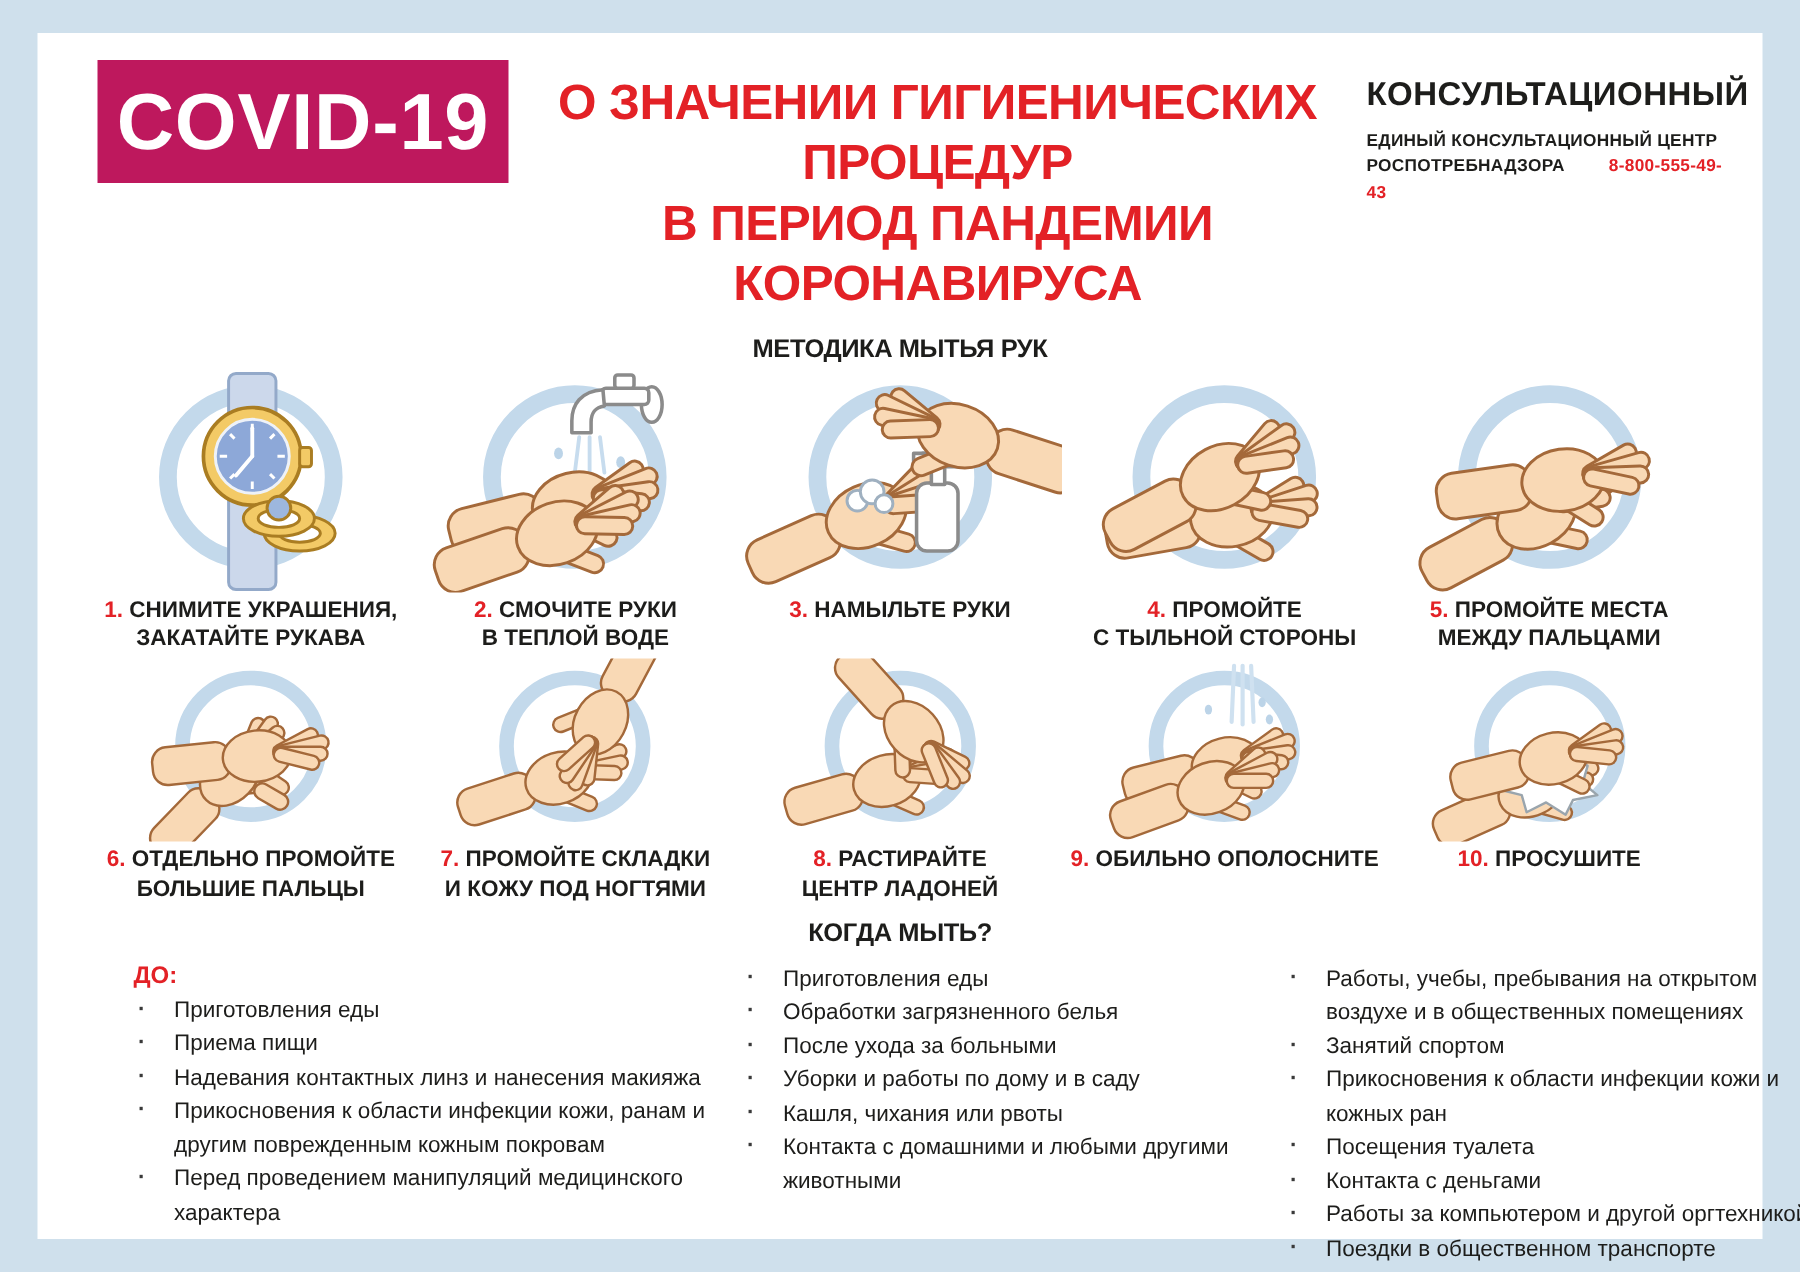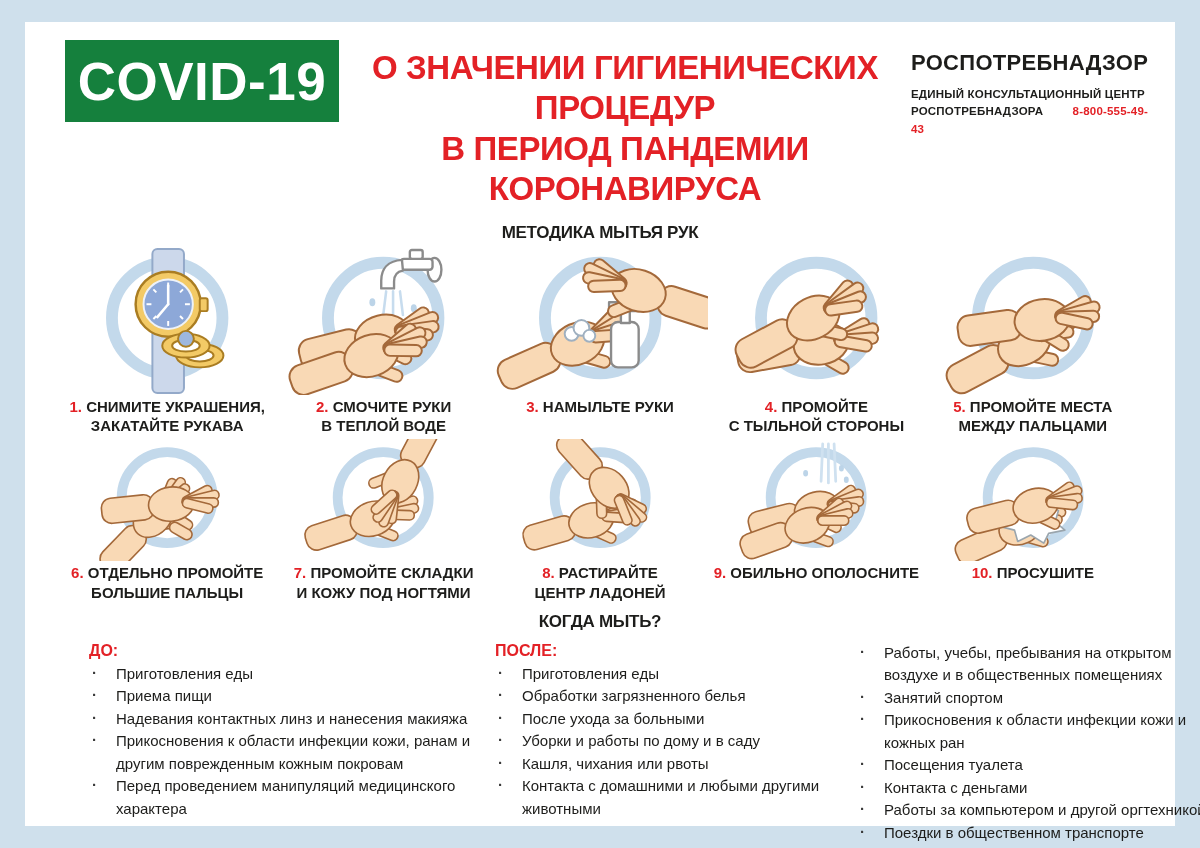--- a/index.html
+++ b/index.html
@@ -7,21 +7,21 @@
     width:1200px;height:848px;position:relative;overflow:hidden;
     background:#cfe0ec;
     font-family:"Liberation Sans",sans-serif;
     color:#1d1d1b;
   }
   .panel{position:absolute;left:25px;top:22px;right:25px;bottom:22px;background:#ffffff;}
 
   
   .header{display:flex;align-items:flex-start;padding:18px 26px 0 40px;}
   .covid-badge{
-    background:#15803d;color:#ffffff;width:274px;height:82px;flex:0 0 auto;
+    background:#be185d;color:#ffffff;width:274px;height:82px;flex:0 0 auto;
     display:flex;align-items:center;justify-content:center;
     font-size:53px;font-weight:bold;letter-spacing:0.5px;
   }
   .main-title{
     flex:1;text-align:center;color:#e32126;font-weight:bold;
     font-size:33px;line-height:1.22;padding-top:8px;letter-spacing:-0.4px;
   }
   .agency{width:238px;flex:0 0 auto;padding-top:10px;}
   .agency-name{font-size:22px;font-weight:bold;letter-spacing:0.3px;}
   .agency-sub{font-size:11.5px;font-weight:bold;margin-top:10px;line-height:1.5;letter-spacing:0.2px;}
@@ -72,21 +72,21 @@
 
 <div class="panel">
 
   <div class="header">
     <div class="covid-badge">COVID-19</div>
     <div class="main-title">
       <div>О ЗНАЧЕНИИ ГИГИЕНИЧЕСКИХ ПРОЦЕДУР</div>
       <div>В ПЕРИОД ПАНДЕМИИ КОРОНАВИРУСА</div>
     </div>
     <div class="agency">
-      <div class="agency-name">РОСПОТРЕБНАДЗОР</div>
+      <div class="agency-name">КОНСУЛЬТАЦИОННЫЙ</div>
       <div class="agency-sub">
         <span>ЕДИНЫЙ КОНСУЛЬТАЦИОННЫЙ ЦЕНТР</span><br>
         <span>РОСПОТРЕБНАДЗОРА</span>
         <span class="phone">8-800-555-49-43</span>
       </div>
     </div>
   </div>
 
   <div class="section-title method-title">МЕТОДИКА МЫТЬЯ РУК</div>
 
@@ -295,21 +295,20 @@
       <div class="list-header">ДО:</div>
       <ul class="wlist">
         <li>Приготовления еды</li>
         <li>Приема пищи</li>
         <li>Надевания контактных линз и нанесения макияжа</li>
         <li>Прикосновения к области инфекции кожи, ранам и другим поврежденным кожным покровам</li>
         <li>Перед проведением манипуляций медицинского характера</li>
       </ul>
     </div>
     <div class="wcol2">
-      <div class="list-header">ПОСЛЕ:</div>
       <ul class="wlist">
         <li>Приготовления еды</li>
         <li>Обработки загрязненного белья</li>
         <li>После ухода за больными</li>
         <li>Уборки и работы по дому и в саду</li>
         <li>Кашля, чихания или рвоты</li>
         <li>Контакта с домашними и любыми другими животными</li>
       </ul>
     </div>
     <div class="wcol3">

